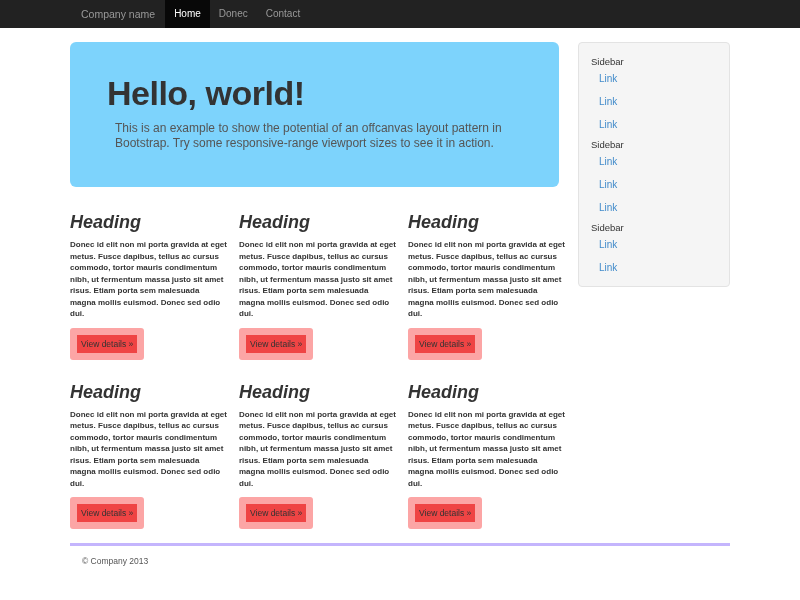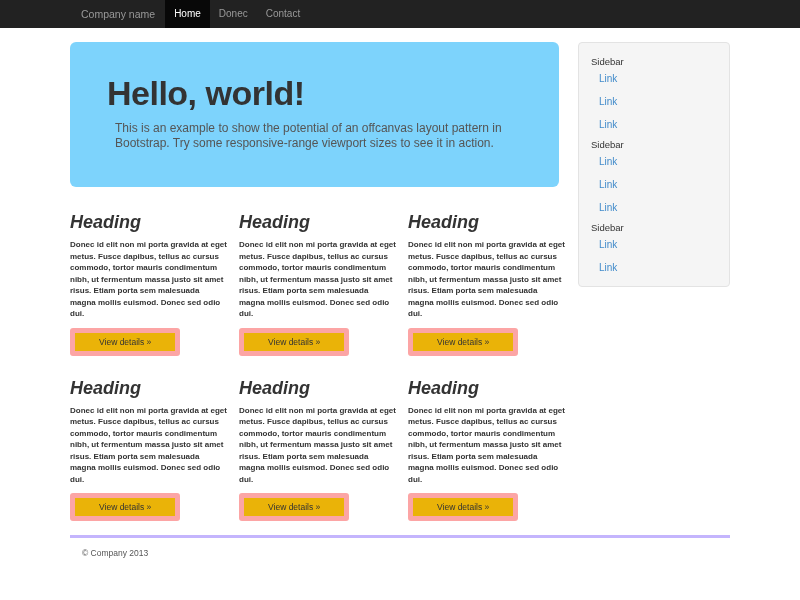--- a/index.html
+++ b/index.html
@@ -30,22 +30,22 @@
   .sg-label { font-size: 9.5px; line-height: 11px; color: #333; margin: 0 0 6px; }
   .sidebar-group + .sidebar-group .sg-label { margin-top: -3px; }
   .sg-link { display: block; font-size: 10px; line-height: 11px; color: #428bca; text-decoration: none; margin: 0 0 12px; padding-left: 8px; }
   
   .cards-row { display: flex; }
   .cards-row.first { margin-top: 25px; }
   .cards-row.second { margin-top: 22px; }
   .card { width: 155px; margin-right: 14px; }
   .card h2 { margin: 0 0 6px; font-size: 18px; line-height: 21px; font-weight: bold; color: #333; font-style: italic; }
   .card p { margin: 0 0 8px; font-size: 8px; line-height: 11.5px; color: #333; width: 157px; font-weight: bold; }
-  .btn { display: inline-block; font-size: 8.5px; line-height: 10px; padding: 4px 24px; color: #333; background: #eab308;
-         border: 5px solid #fca5a5; border-radius: 3px; text-decoration: none; white-space: nowrap; }
+  .btn { display: inline-block; font-size: 8.5px; line-height: 10px; padding: 4px 4px; color: #333; background: #ef4444;
+         border: 7px solid #fca5a5; border-radius: 3px; text-decoration: none; white-space: nowrap; }
   
   .footer { margin-top: 14px; border-top: 3px solid #c4b5fd; padding: 10px 0 0 12px; }
   .footer p { margin: 0; font-size: 8.5px; color: #555; }
 </style>
 </head>
 <body>
 
 <div>
 
   <nav class="navbar">

